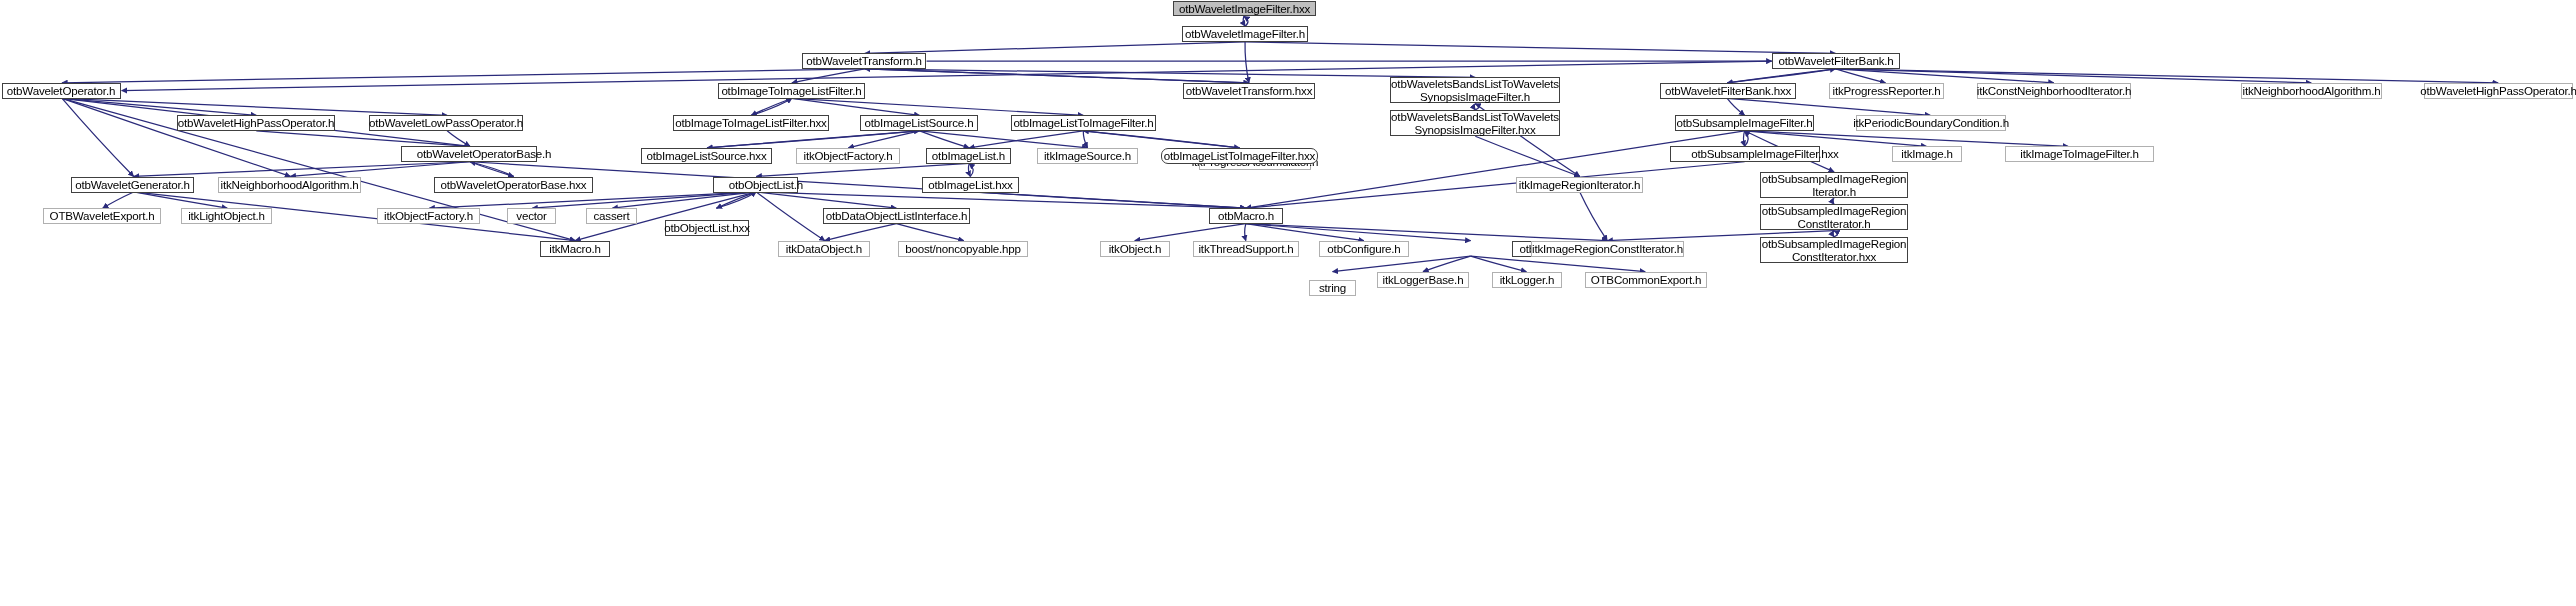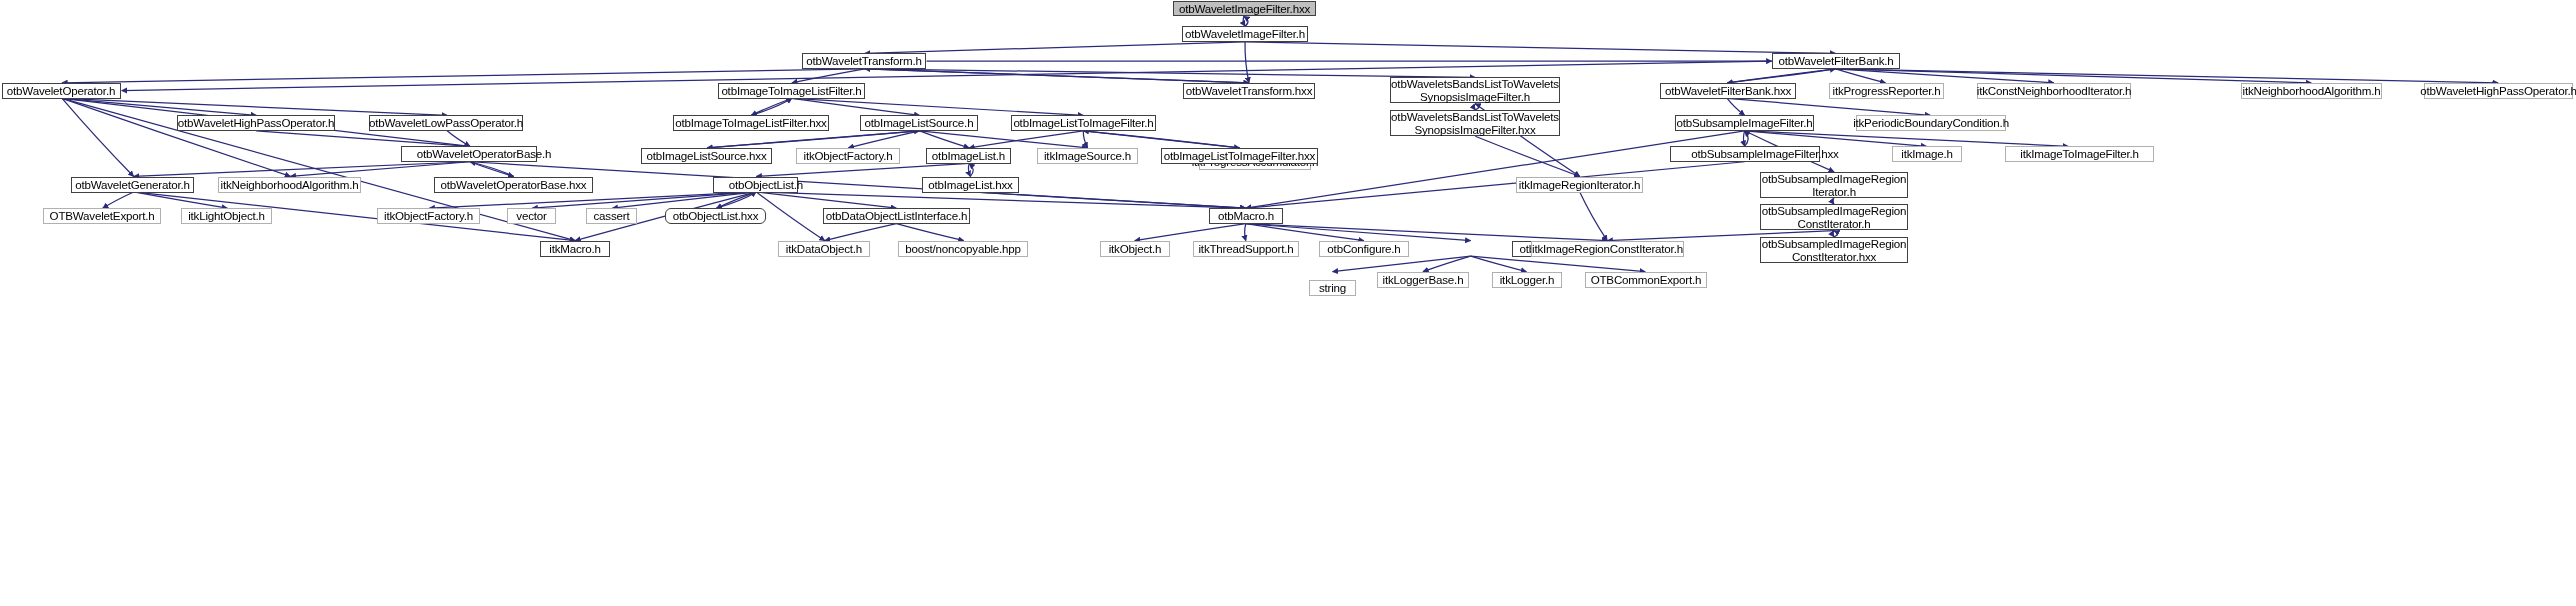--- a/index.html
+++ b/index.html
@@ -178,35 +178,35 @@
       <div class="node strong" style="left: 1011px; top: 115px; width: 145px; height: 15.5px;">otbImageListToImageFilter.h</div>
       <div class="node weak" style="left: 1199px; top: 115px; width: 112px; height: 15.5px; margin-top: 39px;">itkProgressAccumulator.h</div>
       <div class="node strong" style="left: 401px; top: 146px; width: 136px; height: 15.5px; padding-left: 33px;">otbWaveletOperatorBase.h</div>
       <div class="node strong" style="left: 1670px; top: 146px; width: 150px; height: 15.5px; padding-left: 43px;">otbSubsampleImageFilter.hxx</div>
       <div class="node weak" style="left: 1892px; top: 146px; width: 70px; height: 15.5px;">itkImage.h</div>
       <div class="node weak" style="left: 2005px; top: 146px; width: 149px; height: 15.5px;">itkImageToImageFilter.h</div>
       <div class="node strong" style="left: 641px; top: 148px; width: 131px; height: 15.5px;">otbImageListSource.hxx</div>
       <div class="node weak" style="left: 796px; top: 148px; width: 104px; height: 15.5px;">itkObjectFactory.h</div>
       <div class="node strong" style="left: 926px; top: 148px; width: 85px; height: 15.5px;">otbImageList.h</div>
       <div class="node weak" style="left: 1037px; top: 148px; width: 101px; height: 15.5px;">itkImageSource.h</div>
-      <div class="node strong" style="left: 1161px; top: 148px; width: 157px; height: 15.5px;">otbImageListToImageFilter.hxx</div>
+      <div class="node strong" style="left: 1161px; top: 148px; width: 157px; height: 15.5px; border-radius: 7px;">otbImageListToImageFilter.hxx</div>
       <div class="node strong" style="left: 1760px; top: 172px; width: 148px; height: 26px;">otbSubsampledImageRegion
 Iterator.h</div>
       <div class="node strong" style="left: 71px; top: 177px; width: 123px; height: 15.5px;">otbWaveletGenerator.h</div>
       <div class="node weak" style="left: 218px; top: 177px; width: 143px; height: 15.5px;">itkNeighborhoodAlgorithm.h</div>
       <div class="node strong" style="left: 434px; top: 177px; width: 159px; height: 15.5px;">otbWaveletOperatorBase.hxx</div>
       <div class="node strong" style="left: 713px; top: 177px; width: 85px; height: 15.5px; padding-left: 24px;">otbObjectList.h</div>
       <div class="node strong" style="left: 922px; top: 177px; width: 97px; height: 15.5px;">otbImageList.hxx</div>
       <div class="node weak" style="left: 1516px; top: 177px; width: 127px; height: 15.5px;">itkImageRegionIterator.h</div>
       <div class="node weak" style="left: 43px; top: 208px; width: 118px; height: 15.5px;">OTBWaveletExport.h</div>
       <div class="node weak" style="left: 181px; top: 208px; width: 91px; height: 15.5px;">itkLightObject.h</div>
       <div class="node weak" style="left: 377px; top: 208px; width: 103px; height: 15.5px;">itkObjectFactory.h</div>
       <div class="node weak" style="left: 507px; top: 208px; width: 49px; height: 15.5px;">vector</div>
       <div class="node weak" style="left: 586px; top: 208px; width: 51px; height: 15.5px;">cassert</div>
-      <div class="node strong" style="left: 665px; top: 208px; width: 101px; height: 15.5px; border-radius: 6px;">otbObjectList.hxx</div>
+      <div class="node strong" style="left: 665px; top: 220px; width: 84px; height: 15.5px;">otbObjectList.hxx</div>
       <div class="node strong" style="left: 823px; top: 208px; width: 147px; height: 15.5px;">otbDataObjectListInterface.h</div>
       <div class="node strong" style="left: 1209px; top: 208px; width: 74px; height: 15.5px;">otbMacro.h</div>
       <div class="node strong" style="left: 1760px; top: 204px; width: 148px; height: 26px;">otbSubsampledImageRegion
 ConstIterator.h</div>
       <div class="node strong" style="left: 540px; top: 241px; width: 70px; height: 15.5px;">itkMacro.h</div>
       <div class="node weak" style="left: 778px; top: 241px; width: 92px; height: 15.5px;">itkDataObject.h</div>
       <div class="node weak" style="left: 898px; top: 241px; width: 130px; height: 15.5px;">boost/noncopyable.hpp</div>
       <div class="node weak" style="left: 1100px; top: 241px; width: 70px; height: 15.5px;">itkObject.h</div>
       <div class="node weak" style="left: 1193px; top: 241px; width: 106px; height: 15.5px;">itkThreadSupport.h</div>
       <div class="node weak" style="left: 1319px; top: 241px; width: 90px; height: 15.5px;">otbConfigure.h</div>

